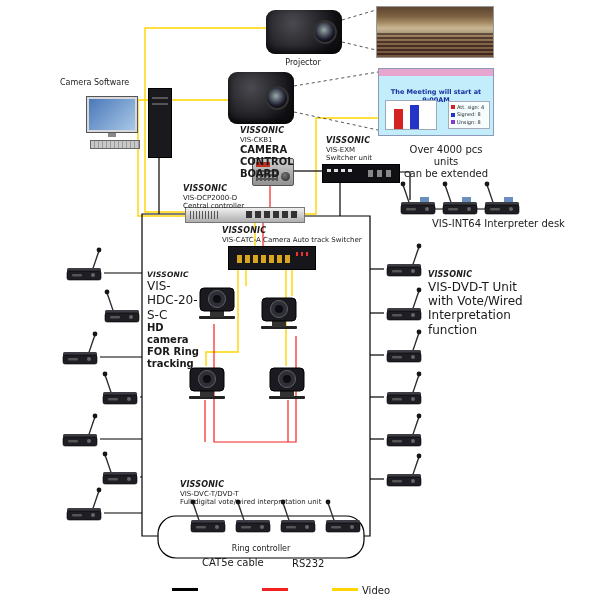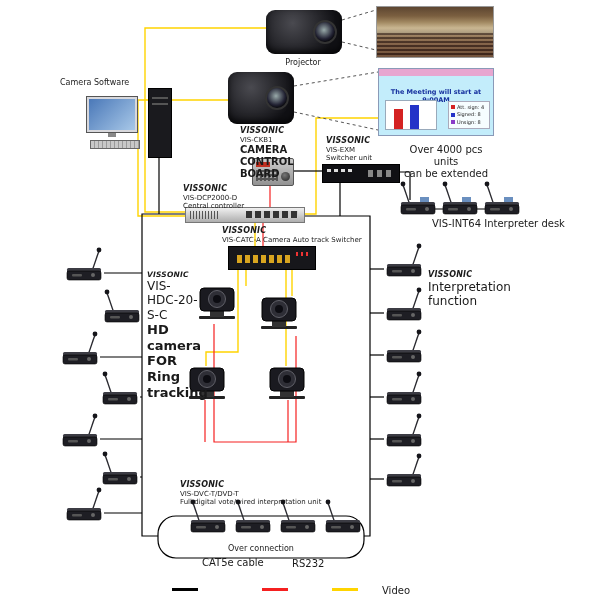--- a/index.html
+++ b/index.html
@@ -1,21 +1,21 @@
 <!DOCTYPE html>
 <html><head>
 <meta charset="utf-8">
 <style>
   html,body{margin:0;padding:0;background:#fff;}
   #stage{position:relative;width:600px;height:600px;background:#fff;overflow:hidden;
          font-family:"DejaVu Sans",sans-serif;color:#1a1a1a;}
   .abs{position:absolute;}.z2{z-index:2}.z3{z-index:3}
   .lbl{line-height:1.2;}
   .brand{font-style:italic;font-weight:700;font-size:8px;letter-spacing:.2px;}
-  .t65{font-size:12px}.t7{font-size:7px}.t75{font-size:10px}.t8{font-size:8px}.t9{font-size:13px}
+  .t65{font-size:12px}.t7{font-size:7px}.t75{font-size:10px}.t8{font-size:8px}.t9{font-size:10px}
   .b{font-weight:700}
   .ctr{text-align:center}
 
   
   #cables{position:absolute;left:0;top:0;z-index:1}
   .c-k{stroke:#000;fill:none;stroke-width:1.2}
   .c-r{stroke:#f52020;fill:none;stroke-width:1.2}
   .c-y{stroke:#ffd400;fill:none;stroke-width:1.4}
   .c-d{stroke:#555;fill:none;stroke-width:1;stroke-dasharray:3,3}
 
@@ -234,37 +234,38 @@
   <div class="abs z3 lbl" style="left:147px;top:270px;width:54px">
     <div class="brand" style="font-size:7.5px">VISSONIC</div>
     <div class="t65">VIS-HDC-20-S-C</div>
     <div class="t9 b">HD camera</div>
     <div class="t9 b">FOR Ring</div>
     <div class="t9 b">tracking</div>
   </div>
 
   <div class="abs z3 lbl" style="left:428px;top:270px;width:100px">
     <div class="brand">VISSONIC</div>
+    <div class="t65">VIS-DVD-T Unit with Vote/Wired</div>
     <div class="t65">Interpretation function</div>
   </div>
 
   <div class="abs z3 lbl" style="left:180px;top:480px;width:150px">
     <div class="brand">VISSONIC</div>
     <div class="t7">VIS-DVC-T/DVD-T</div>
     <div class="t7">Full digital vote/wired interpretation unit</div>
   </div>
 
-  <div class="abs z3 lbl t8 ctr" style="left:206px;top:544px;width:110px">Over connection</div>
+  <div class="abs z3 lbl t8 ctr" style="left:206px;top:544px;width:110px">Ring controller</div>
 
   <div class="abs z3 leg-line" style="left: 172px; top: 588px; background: rgb(0, 0, 0);"></div>
   <div class="abs z3 lbl t75" style="left:202px;top:557px">CAT5e cable</div>
   <div class="abs z3 leg-line" style="left: 262px; top: 588px; background: rgb(245, 32, 32);"></div>
   <div class="abs z3 lbl t75" style="left:292px;top:558px">RS232</div>
   <div class="abs z3 leg-line" style="left: 332px; top: 588px; background: rgb(255, 212, 0);"></div>
-  <div class="abs z3 lbl t75" style="left:382px;top:585px">Video</div>
+  <div class="abs z3 lbl t75" style="left:362px;top:585px">Video</div>
 
 <div class="abs z2 mic" style="left: 398px; top: 180px;">
       <svg width="40" height="36" viewBox="0 0 40 36">
         <path class="neck" d="M12,25 C9,17 7,10 5,5"></path>
         <circle cx="5" cy="4" r="2.4" fill="#15151a"></circle>
         <rect x="22" y="17" width="9" height="5" fill="#6a8fbf"></rect>
         <rect x="3" y="22" width="34" height="5" rx="1.5" fill="#3c3c44"></rect>
         <rect x="3" y="25" width="34" height="9" rx="2" fill="#1e1e24" stroke="#000" stroke-width="0.6"></rect>
         <circle cx="29" cy="29" r="2" fill="#666"></circle>
         <rect x="8" y="28" width="10" height="2.5" rx="1" fill="#555"></rect>

